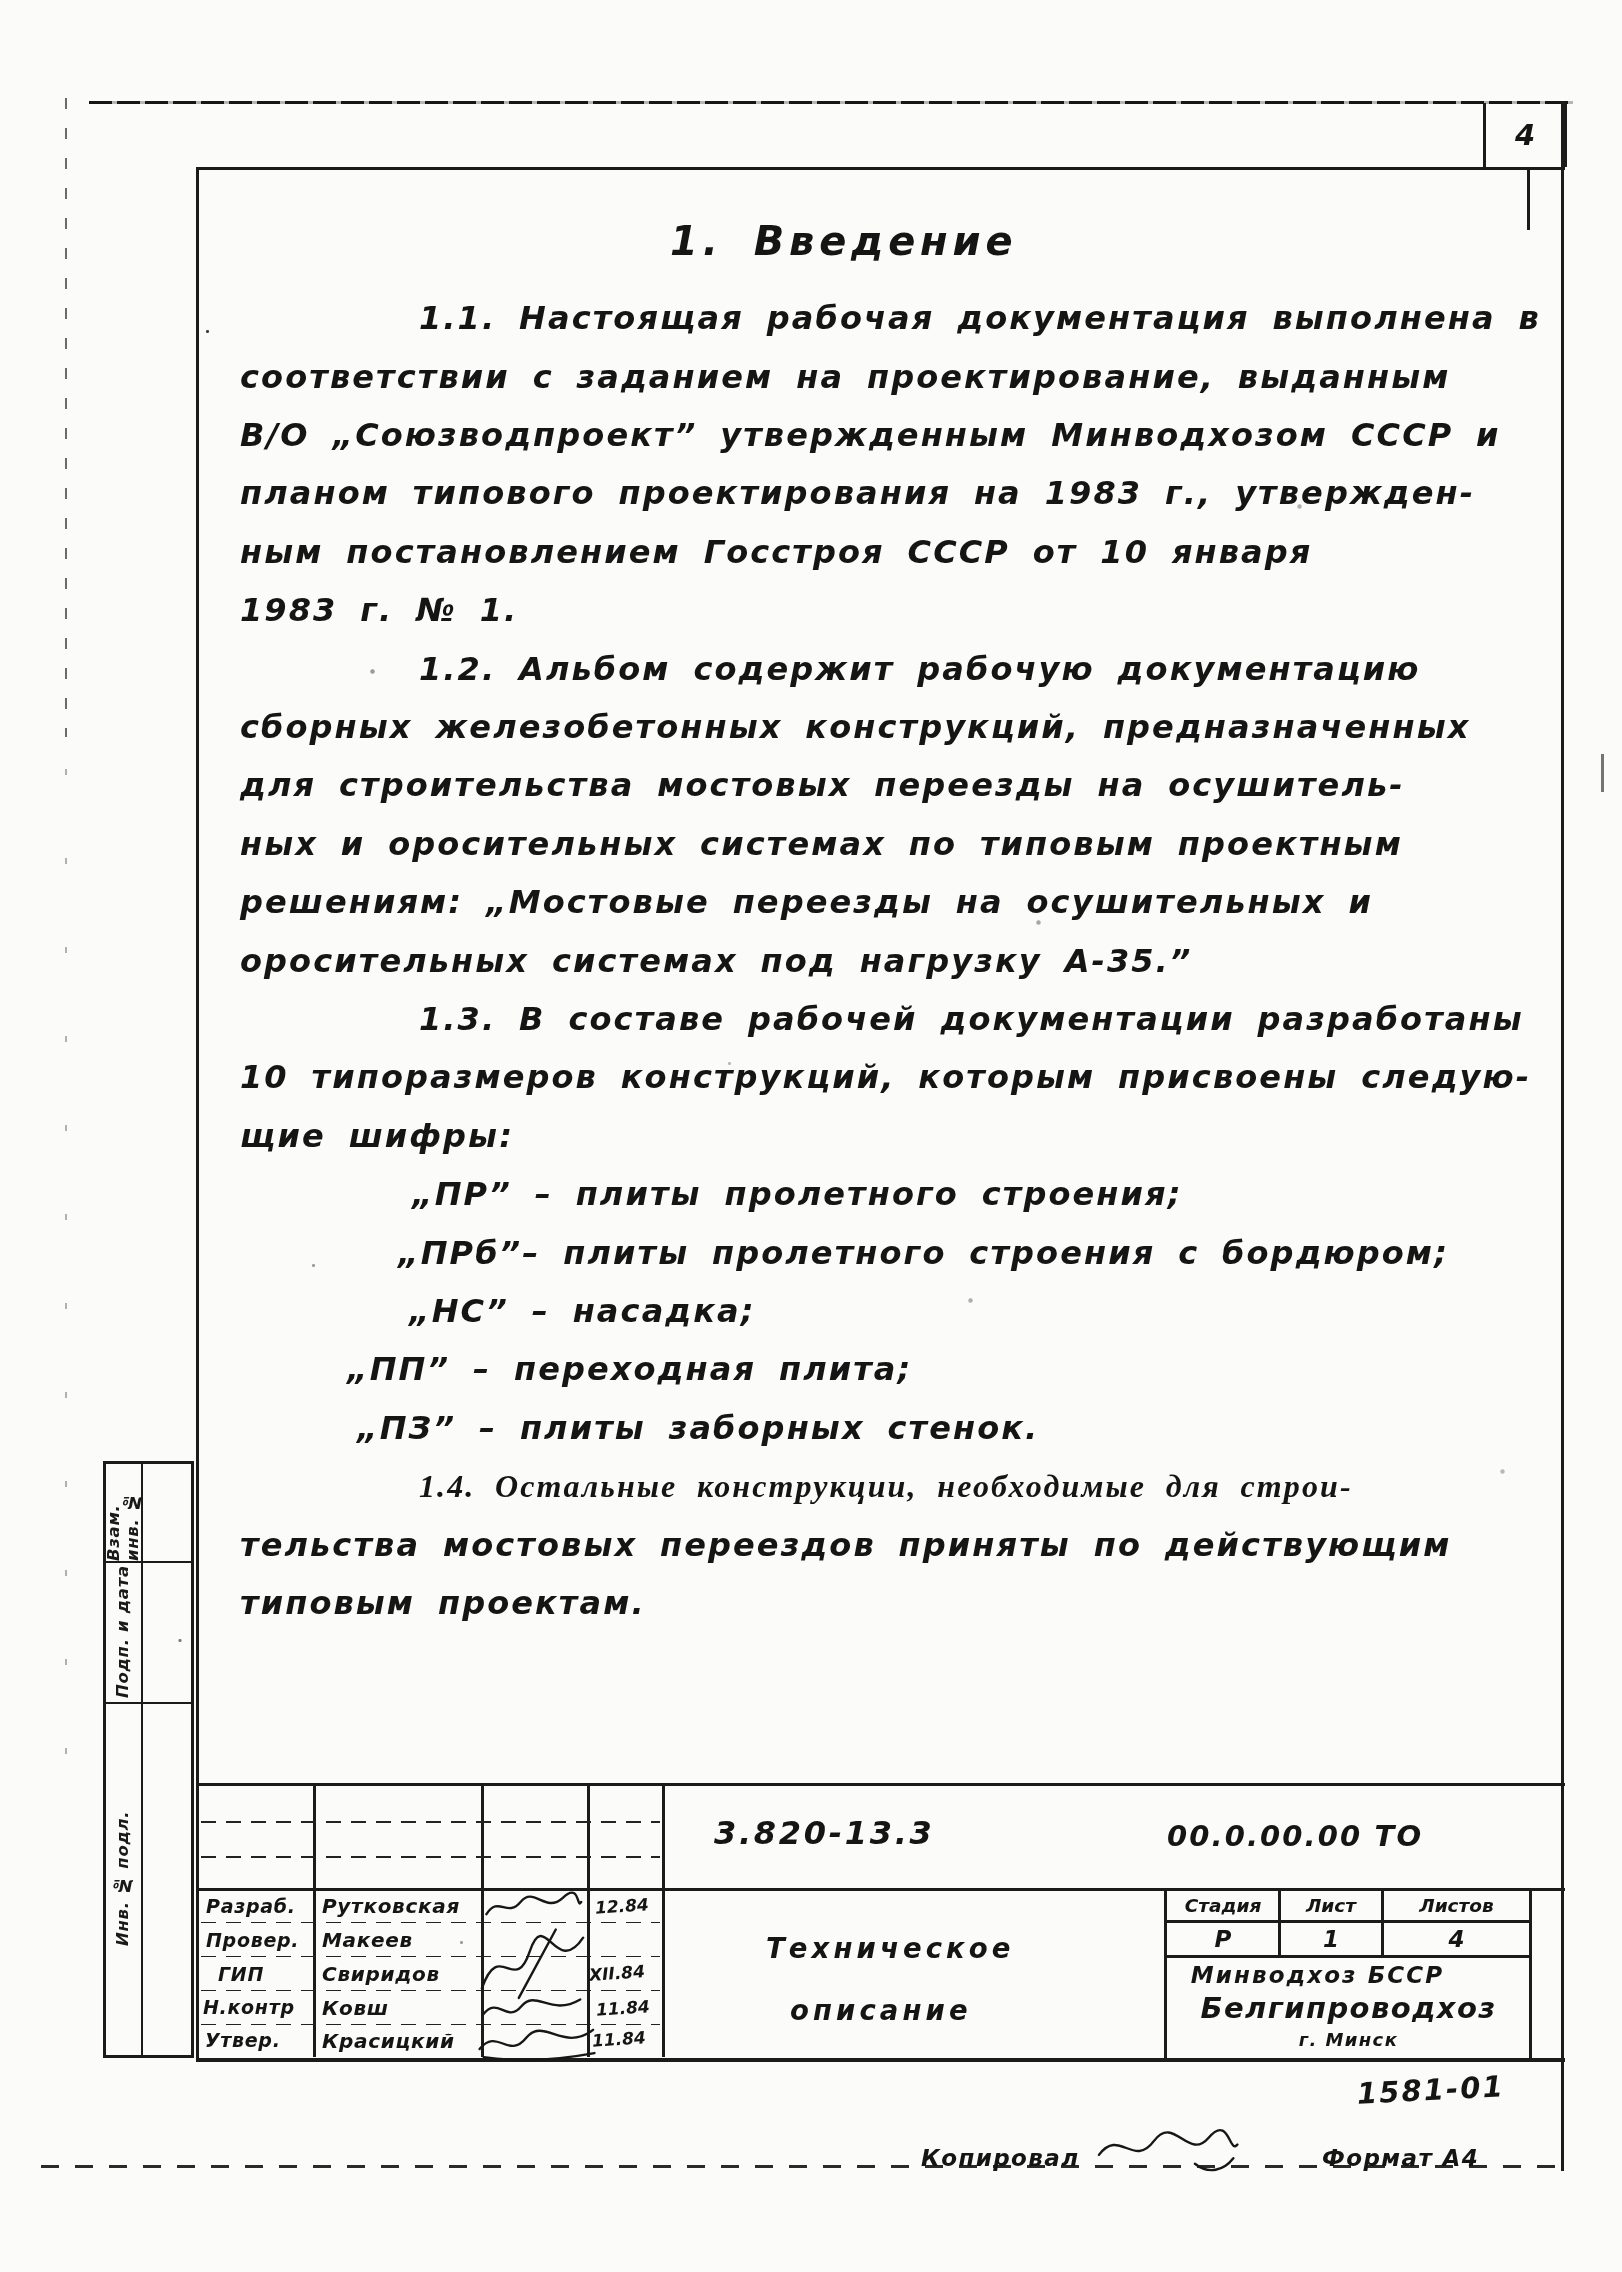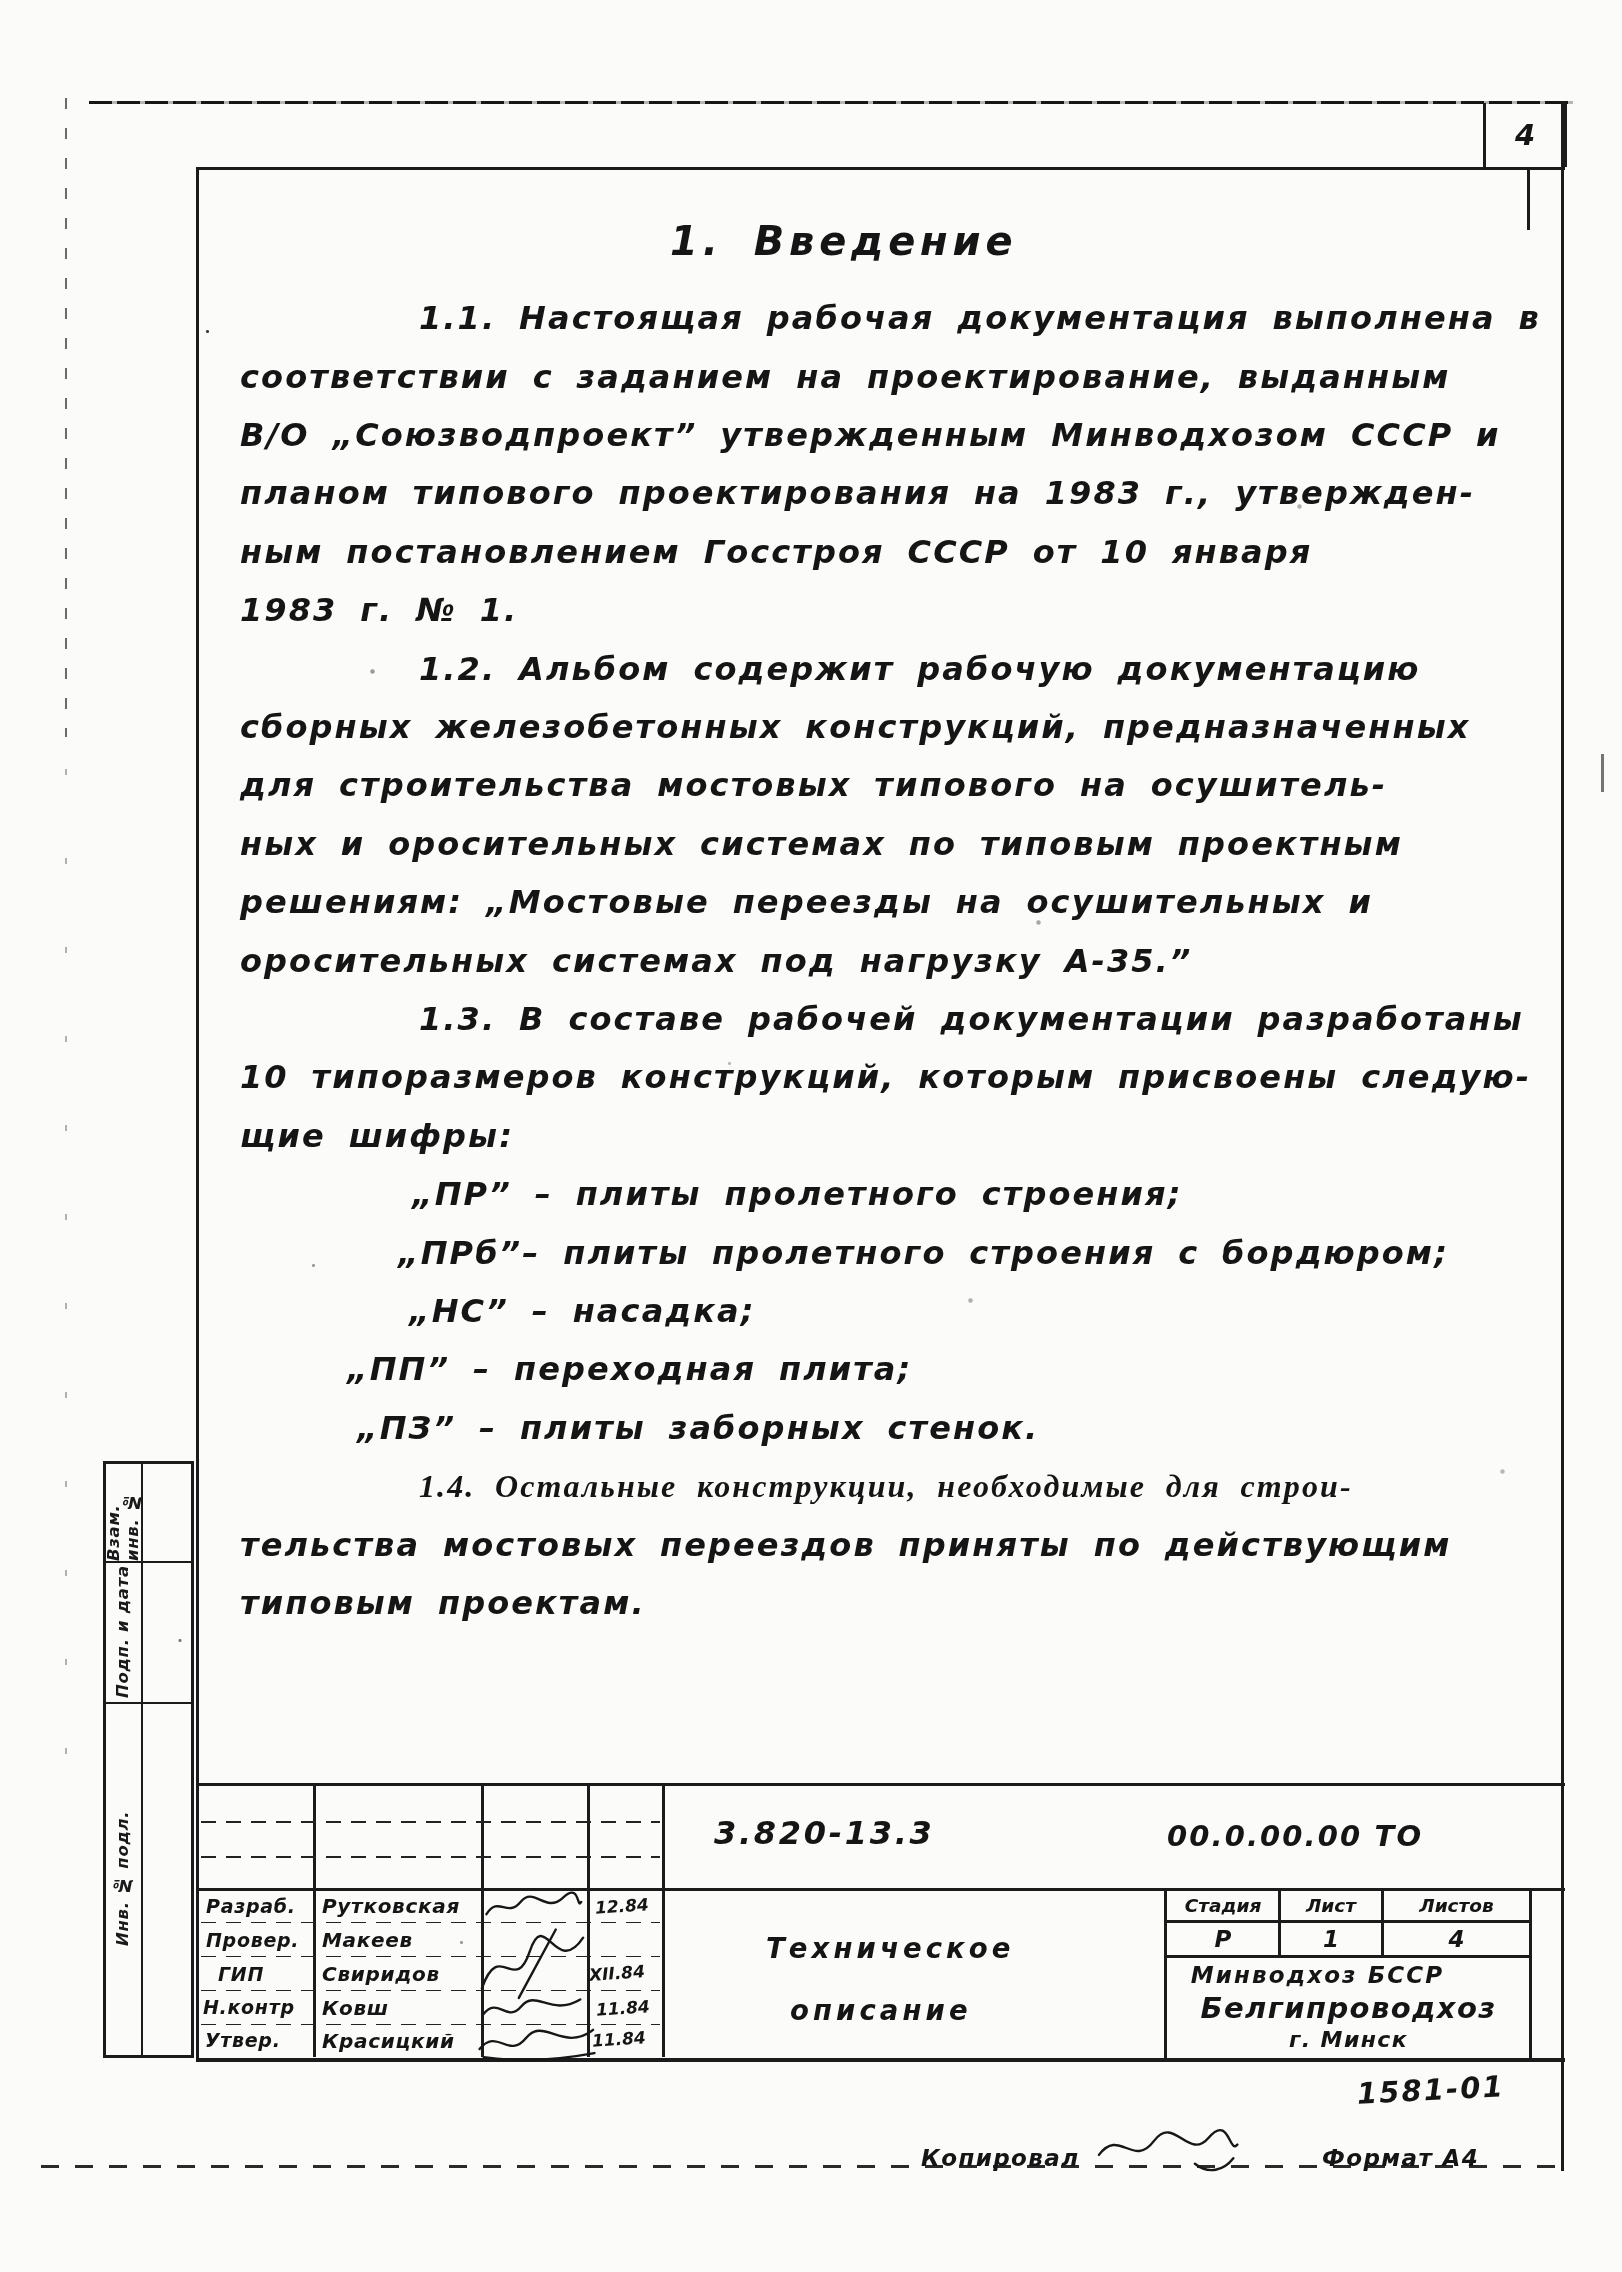--- a/index.html
+++ b/index.html
@@ -20,21 +20,21 @@
   .st-role{font-size:19px;letter-spacing:0.7px;}
   .st-name{font-size:20px;letter-spacing:0.7px;}
   .st-date{font-size:17px;transform:rotate(-4deg);}
   .st-desig{font-size:32px;letter-spacing:2.7px;}
   .st-desig2{font-size:29px;letter-spacing:2.1px;}
   .st-doctype{font-size:27.5px;letter-spacing:4.1px;}
   .st-h{font-size:18.5px;}
   .st-v{font-size:23px;}
   .org1{font-size:23px;letter-spacing:2.1px;}
   .org2{font-size:29px;letter-spacing:1.4px;}
-  .org3{font-size:22px;letter-spacing:1.4px;text-align:right;}
+  .org3{font-size:18px;letter-spacing:1.4px;text-align:right;}
   .code-below{font-size:29px;letter-spacing:2.1px;transform:rotate(-3deg);}
   .footer-txt{font-size:23px;letter-spacing:1.4px;}
   .pagenum{font-size:29px;}
   .vert-label{
     position:absolute;display:flex;align-items:center;justify-content:center;
     writing-mode:vertical-rl;transform:rotate(180deg);
     font-style:italic;font-weight:700;font-size:16.5px;letter-spacing:0.7px;color:#1a1a1a;
   }
   .cell-center{position:absolute;display:flex;align-items:center;justify-content:center;}
   svg.sig path{stroke:#171717;fill:none;stroke-width:3.5;stroke-linecap:round;}
@@ -69,21 +69,21 @@
   <div class="txt doc-title" style="left:670px;top:218px;">1. Введение</div>
 
   <div class="txt line" style="left:419px;top:302px;">1.1. Настоящая рабочая документация выполнена в</div>
   <div class="txt line" style="left:240px;top:361px;">соответствии с заданием на проектирование, выданным</div>
   <div class="txt line" style="left:240px;top:419px;">В/О „Союзводпроект” утвержденным Минводхозом СССР и</div>
   <div class="txt line" style="left:240px;top:477px;">планом типового проектирования на 1983 г., утвержден-</div>
   <div class="txt line" style="left:240px;top:536px;">ным постановлением Госстроя СССР от 10 января</div>
   <div class="txt line" style="left:240px;top:594px;">1983 г. № 1.</div>
   <div class="txt line" style="left:419px;top:653px;">1.2. Альбом содержит рабочую документацию</div>
   <div class="txt line" style="left:240px;top:711px;">сборных железобетонных конструкций, предназначенных</div>
-  <div class="txt line" style="left:240px;top:769px;">для строительства мостовых типового на осушитель-</div>
+  <div class="txt line" style="left:240px;top:769px;">для строительства мостовых переезды на осушитель-</div>
   <div class="txt line" style="left:240px;top:828px;">ных и оросительных системах по типовым проектным</div>
   <div class="txt line" style="left:240px;top:886px;">решениям: „Мостовые переезды на осушительных и</div>
   <div class="txt line" style="left:240px;top:945px;">оросительных системах под нагрузку А-35.”</div>
   <div class="txt line" style="left:419px;top:1003px;">1.3. В составе рабочей документации разработаны</div>
   <div class="txt line" style="left:240px;top:1061px;">10 типоразмеров конструкций, которым присвоены следую-</div>
   <div class="txt line" style="left:240px;top:1120px;">щие шифры:</div>
   <div class="txt line" style="left:412px;top:1178px;">„ПР” – плиты пролетного строения;</div>
   <div class="txt line" style="left:398px;top:1237px;">„ПРб”– плиты пролетного строения с бордюром;</div>
   <div class="txt line" style="left:409px;top:1295px;">„НС” – насадка;</div>
   <div class="txt line" style="left:347px;top:1353px;">„ПП” – переходная плита;</div>

